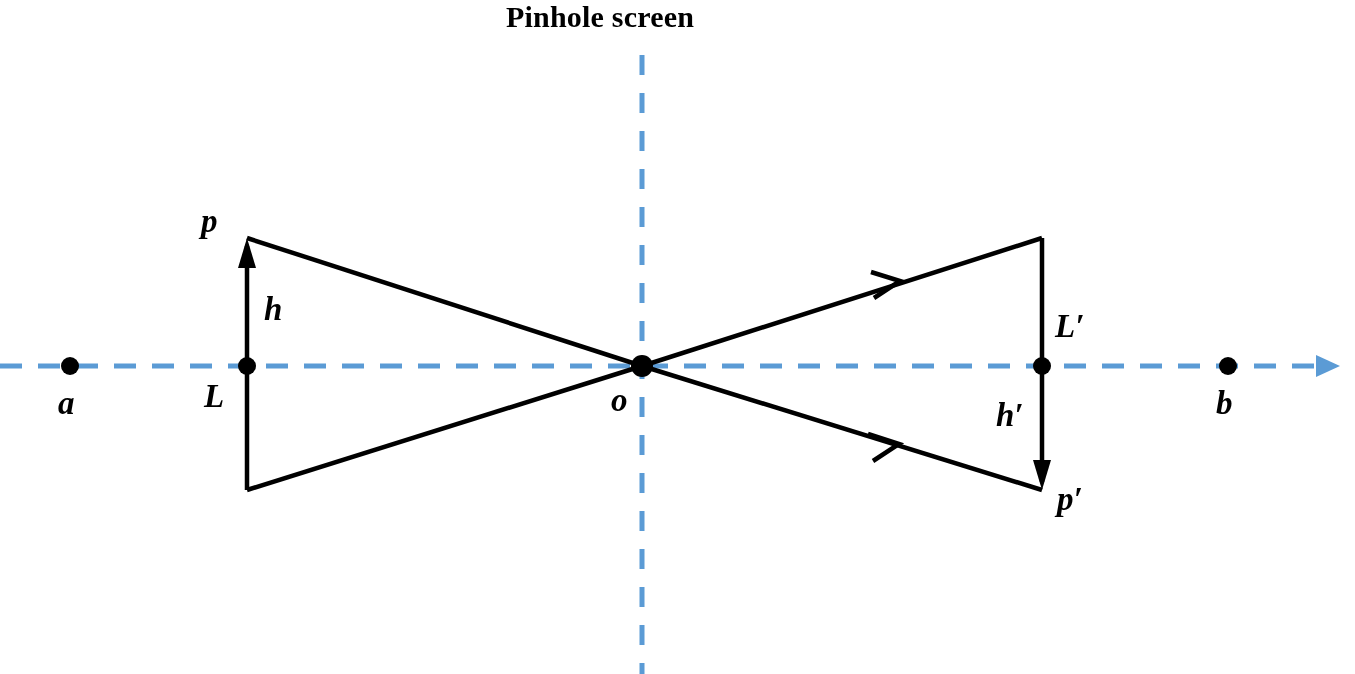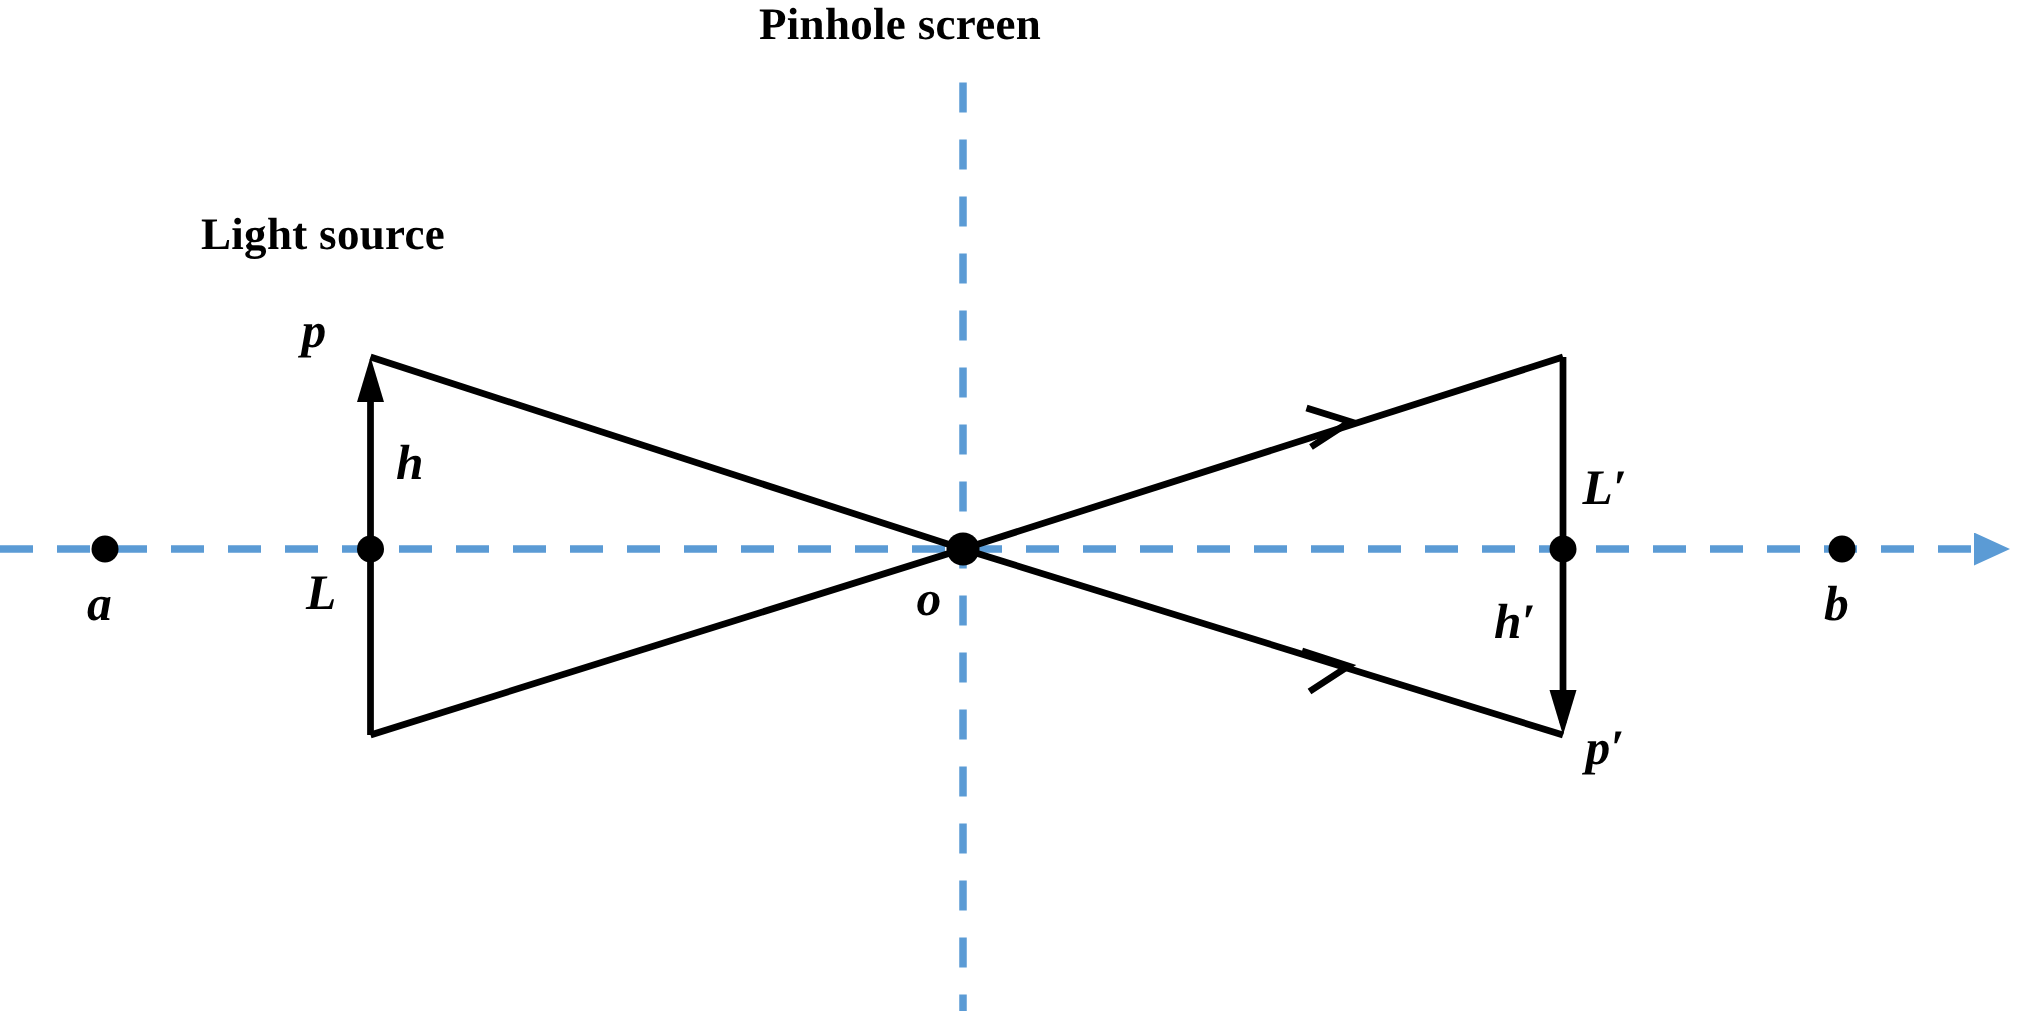--- a/index.html
+++ b/index.html
@@ -49,21 +49,20 @@
 
     <circle cx="70" cy="366" r="9" fill="#000"></circle>
     <circle cx="247" cy="366" r="9" fill="#000"></circle>
     <circle cx="642" cy="366" r="11" fill="#000"></circle>
     <circle cx="1042" cy="366" r="9" fill="#000"></circle>
     <circle cx="1228" cy="366" r="9" fill="#000"></circle>
   </svg>
 
   <div class="lbl heading" style="left:506px; top:0px;">Pinhole screen</div>
 
-  <div class="lbl heading" style="left:134px; top:140px;">Light source</div>
 
 
   <div class="lbl mathlbl" style="left:201px; top:203px;">p</div>
 
   <div class="lbl mathlbl" style="left:264px; top:291px;">h</div>
 
   <div class="lbl mathlbl" style="left:204px; top:378px;">L</div>
 
   <div class="lbl mathlbl" style="left:611px; top:382px;">o</div>
 

